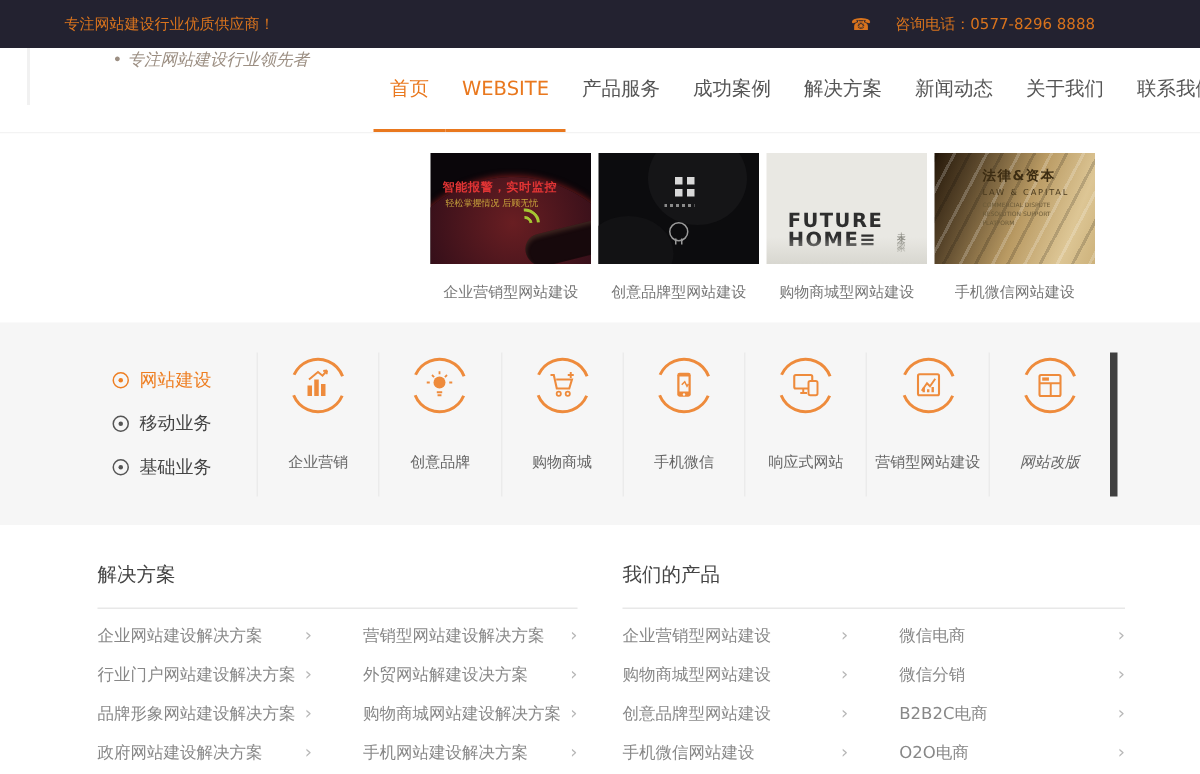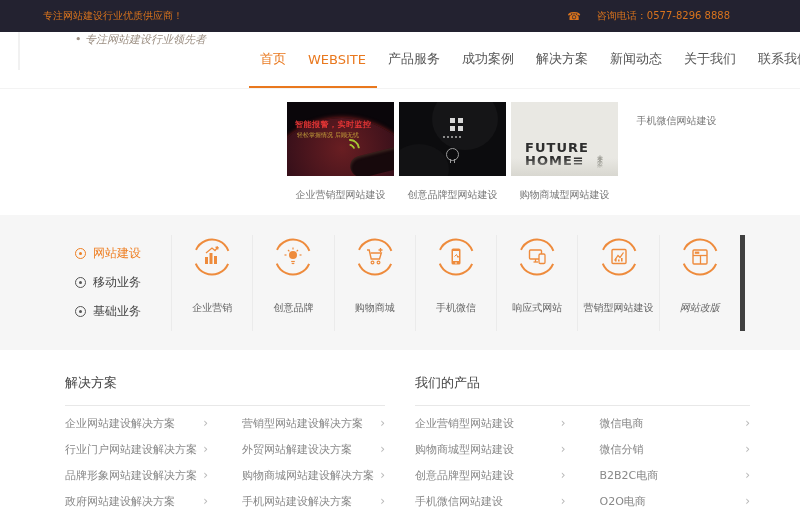--- a/index.html
+++ b/index.html
@@ -161,20 +161,28 @@
           <div>FUTURE</div>
           <div>HOME≡</div>
         </div>
         <div class="cn">未来之家</div>
       </div>
     </div>
     <div class="card-caption">购物商城型网站建设</div>
   </div>
 
   <div class="card">
+    <div class="card-art art4">
+      <div class="streaks"></div>
+      <div class="wrap">
+        <div class="t">法律&amp;资本</div>
+        <div class="s">LAW &amp; CAPITAL</div>
+        <div class="l">COMMERCIAL DISPUTE RESOLUTION SUPPORT PLATFORM</div>
+      </div>
+    </div>
     <div class="card-caption">手机微信网站建设</div>
   </div>
 
 </div>
 
 <div class="services">
   <div class="svc-menu">
     <div class="svc-menu-item active">
       <span class="bullet"></span>
       <span>网站建设</span>

